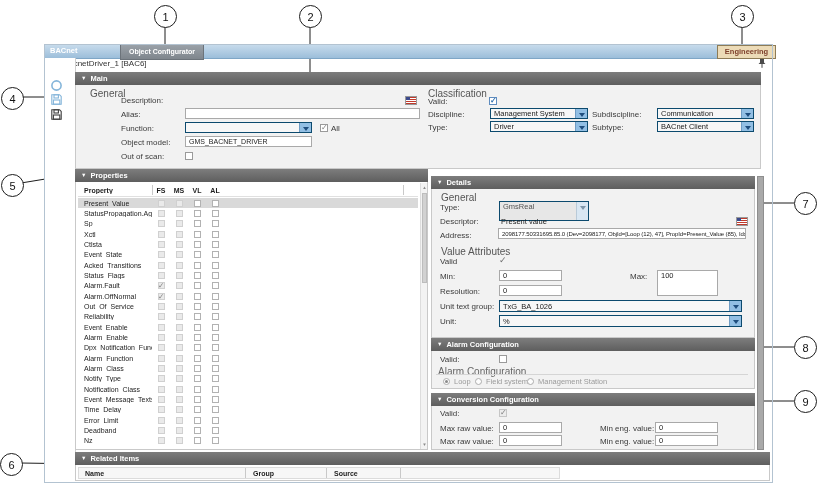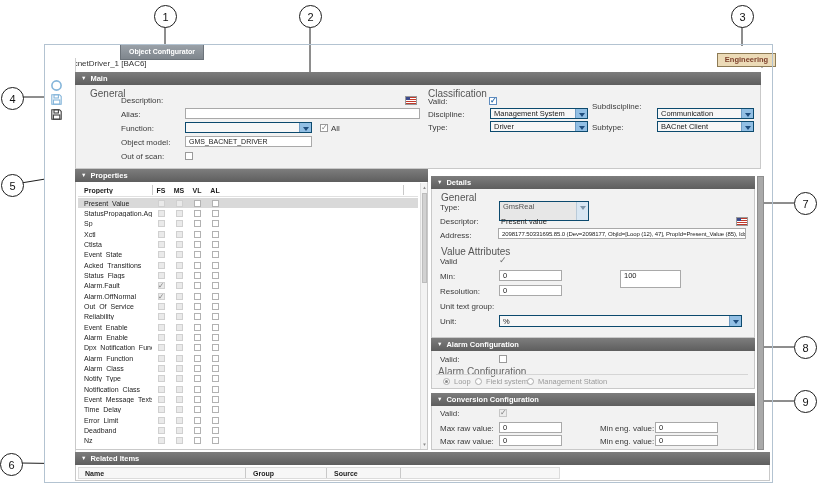--- a/index.html
+++ b/index.html
@@ -94,22 +94,25 @@
   <div class="co" style="left:731px;top:5px">3</div>
   <div class="co" style="left:1px;top:87px">4</div>
   <div class="co" style="left:1px;top:174px">5</div>
   <div class="co" style="left:0px;top:453px">6</div>
   <div class="co" style="left:794px;top:192px">7</div>
   <div class="co" style="left:794px;top:336px">8</div>
   <div class="co" style="left:794px;top:390px">9</div>
 
   <div class="winborder" style="left:44px;top:44px;width:727px;height:437px"></div>
 
+  <div class="titlebar" style="left:44px;top:44px;width:727px;height:14px">
+    <span class="apptitle">BACnet</span>
+  </div>
   <div class="tab" style="left:120px;top:44px;width:82px;height:14px">Object Configurator</div>
-  <div class="engineering" style="left:717px;top:53px;width:57px;height:12px">Engineering</div>
+  <div class="engineering" style="left:717px;top:45px;width:57px;height:12px">Engineering</div>
 
   <div class="breadcrumb" style="left:47px;top:59px">GmsBacnetDriver_1 [BAC6]</div>
   <svg class="toolicon" style="left:756px;top:58px" width="11" height="11" viewBox="0 0 11 11">
     <path d="M4 1 L8 1 L8 4.5 L9.5 6 L2.5 6 L4 4.5 Z" fill="#4a4a4a"></path>
     <line x1="6" y1="6" x2="6" y2="9.8" stroke="#4a4a4a" stroke-width="1"></line>
   </svg>
 
   <div class="abs" style="left:44px;top:58px;width:31px;height:423px;background:#fff;border-right:1px solid #cfcfcf"></div>
   <svg class="toolicon" style="left:50px;top:79px" width="13" height="13" viewBox="0 0 13 13">
     <circle cx="6.5" cy="6.5" r="4.6" fill="none" stroke="#84b5da" stroke-width="1.6"></circle>
@@ -153,21 +156,21 @@
 
   <div class="grplbl" style="left:428px;top:88px">Classification</div>
   <div class="lbl" style="left:428px;top:97px">Valid:</div>
   <div class="cb chk" style="left:489px;top:97px;border-color:#5f8cbf"></div>
 
   <div class="lbl" style="left:428px;top:110px">Discipline:</div>
   <div class="dd" style="left:490px;top:108px;width:98px;height:11px">
     <span class="ddv" style="line-height:10px">Management System</span>
     <span class="dda"></span>
   </div>
-  <div class="lbl" style="left:592px;top:102px">Subdiscipline:</div>
+  <div class="lbl" style="left:592px;top:110px">Subdiscipline:</div>
   <div class="dd" style="left:657px;top:108px;width:97px;height:11px">
     <span class="ddv" style="line-height:10px">Communication</span>
     <span class="dda"></span>
   </div>
 
   <div class="lbl" style="left:428px;top:123px">Type:</div>
   <div class="dd" style="left:490px;top:121px;width:98px;height:11px">
     <span class="ddv" style="line-height:10px">Driver</span>
     <span class="dda"></span>
   </div>
@@ -582,26 +585,30 @@
   <div class="fld" style="left:498px;top:228px;width:248px;height:11px;line-height:10px;font-size:6px;letter-spacing:-0.1px">2098177.50331695.85.0 (Dev=2098177, ObjId=[Loop (12), 47], PropId=Present_Value (85), Idx=0)</div>
 
   <div class="grplbl" style="left:441px;top:246px">Value Attributes</div>
 
   <div class="lbl" style="left:440px;top:257px">Valid</div>
   <div class="checkonly" style="left:499px;top:255px">✓</div>
 
   <div class="lbl" style="left:440px;top:272px">Min:</div>
   <div class="fld" style="left:499px;top:270px;width:63px;height:11px;line-height:10px">0</div>
   <div class="lbl" style="left:630px;top:272px">Max:</div>
-  <div class="fld" style="left:620px;top:270px;width:61px;height:18px;line-height:10px">100</div>
+  <div class="fld" style="left:657px;top:270px;width:61px;height:26px;line-height:10px">100</div>
 
   <div class="lbl" style="left:440px;top:287px">Resolution:</div>
   <div class="fld" style="left:499px;top:285px;width:63px;height:11px;line-height:10px">0</div>
 
   <div class="lbl" style="left:440px;top:302px">Unit text group:</div>
+  <div class="dd" style="left:499px;top:300px;width:243px;height:12px">
+    <span class="ddv" style="line-height:11px">TxG_BA_1026</span>
+    <span class="dda"></span>
+  </div>
 
   <div class="lbl" style="left:440px;top:317px">Unit:</div>
   <div class="dd" style="left:499px;top:315px;width:243px;height:12px">
     <span class="ddv" style="line-height:11px">%</span>
     <span class="dda"></span>
   </div>
 
   <div class="sechdr" style="left:431px;top:338px;width:324px;height:13px">
     <span class="tri">▼</span><span>Alarm Configuration</span>
   </div>

